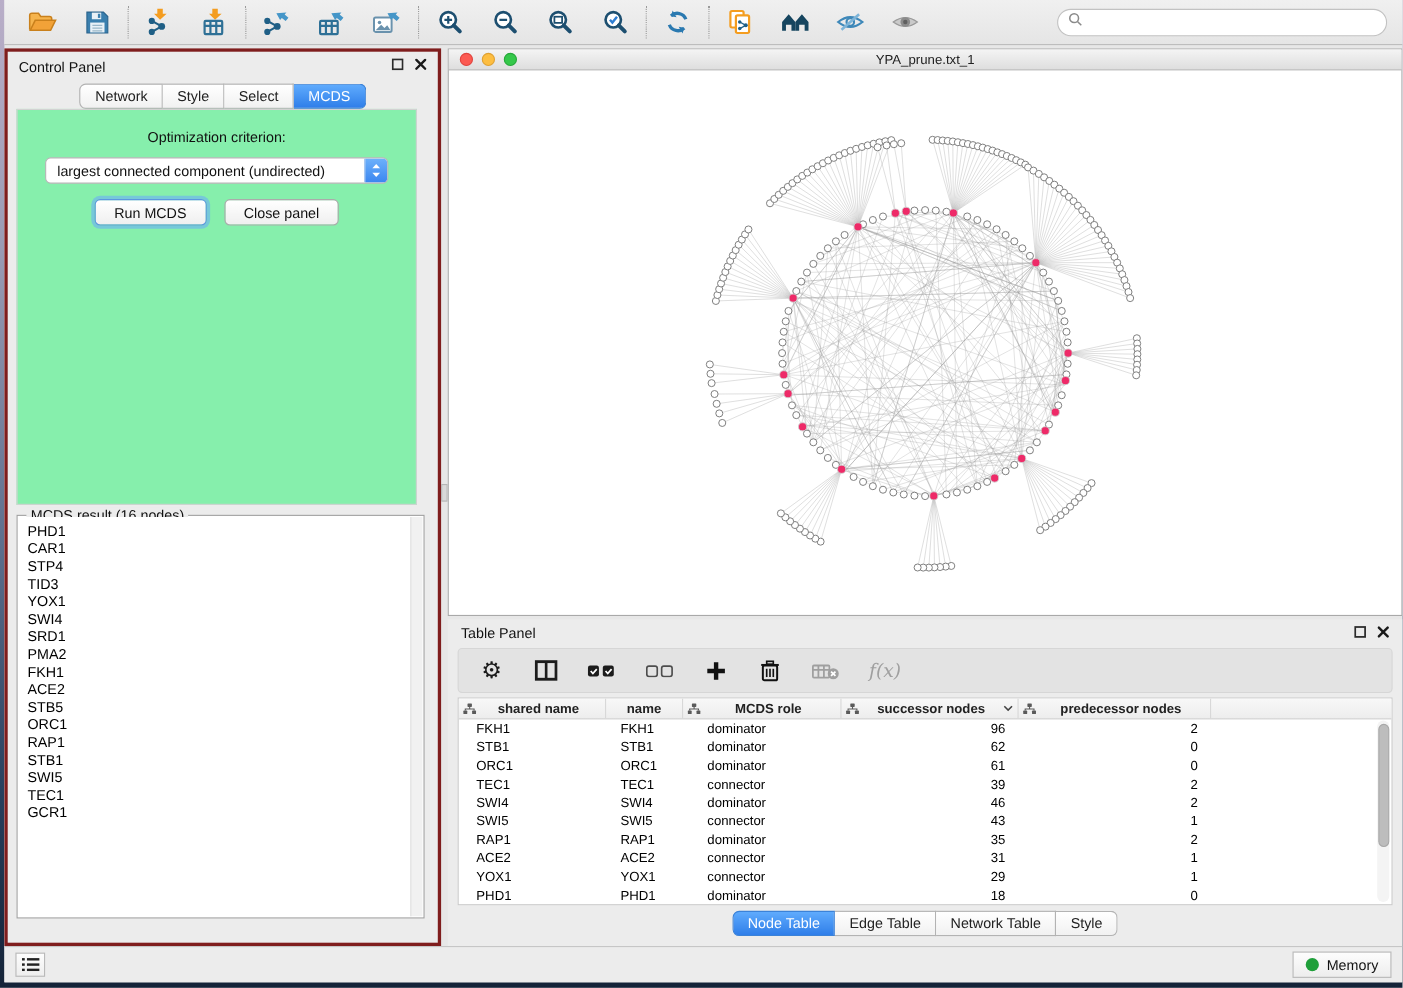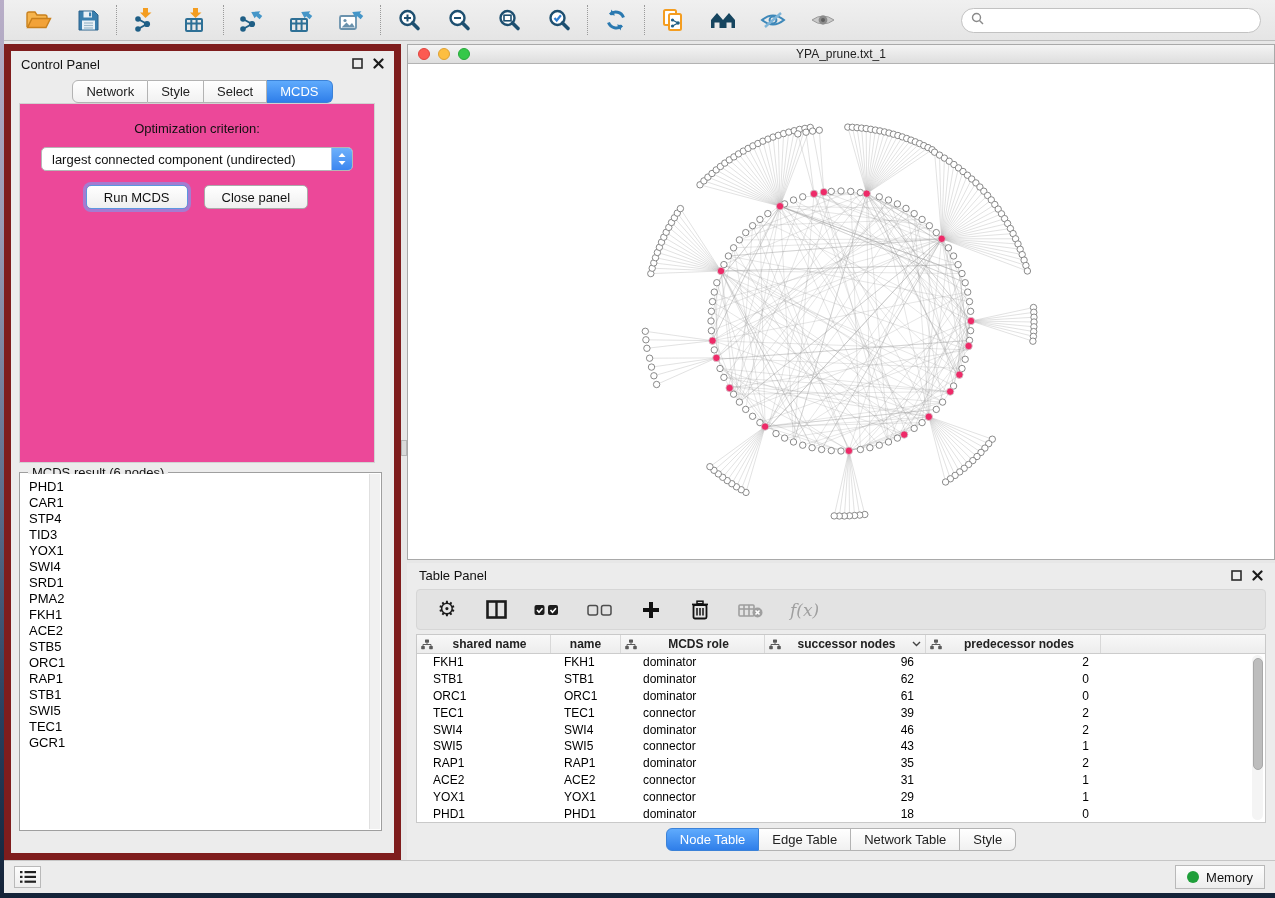--- a/index.html
+++ b/index.html
@@ -14,32 +14,32 @@
     display:flex; align-items:center; padding:0 6px; }
   .tb-group { display:flex; align-items:center; gap:20px; padding:0 13px; }
   .tb-sep { width:0; height:30px; border-left:1px dotted #9a9a9a; }
   .tb-btn { width:30px; height:30px; display:grid; place-items:center; cursor:default; }
   .search-box { margin-left:auto; margin-right:8px; width:300px; height:25px; background:#fff;
     border:1px solid #c2c2c2; border-radius:13px; display:flex; align-items:center; padding:0 9px; gap:6px; }
   .search-box input { border:none; outline:none; flex:1; font-size:12px; background:transparent; }
 
   
   .control-panel { position:absolute; left:0; top:44px; width:397px; height:816px;
-    background:#ececec; border:7px solid #7f1d1d; }
+    background:#ececec; border:3px solid #7f1d1d; }
   .panel-head { height:26px; display:flex; align-items:center; padding:0 10px; }
   .panel-title { font-size:13px; color:#111; }
   .panel-head .win-btns { margin-left:auto; display:flex; gap:10px; align-items:center; }
   .tabs-row { position:absolute; left:0; right:0; top:29px; display:flex; justify-content:center; }
   .tab { font-size:13px; padding:3px 13px; background:linear-gradient(#ffffff,#f1f1f1);
     border:1px solid #b3b3b3; border-left-width:0; color:#222; cursor:default; }
   .tab:first-child { border-left-width:1px; border-radius:6px 0 0 6px; }
   .tab:last-child { border-radius:0 6px 6px 0; }
   .tab.active { background:linear-gradient(#5fabfd,#2f7ee9); color:#fff; border-color:#3b82d8; }
   .inner-panel { position:absolute; left:8px; right:19px; top:52px; height:360px;
-    background:#ec4899; border:1px solid #d2d2d2; }
+    background:#86efac; border:1px solid #d2d2d2; }
   .opt-label { text-align:center; font-size:13px; margin-top:17px; color:#111; }
   .dropdown { width:312px; height:24px; margin:11px auto 0; background:#fff; border:1px solid #b5b5b5;
     border-radius:5px; display:flex; align-items:center; overflow:hidden; }
   .dropdown .dd-text { flex:1; font-size:13px; padding-left:10px; color:#111; }
   .dropdown .dd-stepper { width:21px; height:100%; background:linear-gradient(#6db1fb,#3b86f0);
     display:grid; place-items:center; border-left:1px solid #9fc3ef; }
   .btn-row { display:flex; justify-content:center; gap:16px; margin-top:14px; }
   .push-btn { height:24px; padding:0 17px; font-size:13px; color:#111;
     background:linear-gradient(#ffffff,#efefef); border:1px solid #ababab; border-radius:5px; cursor:default; }
   .push-btn.focused { border-color:#5c97e0; box-shadow:0 0 0 3px rgba(106,167,255,.55); }
@@ -317,21 +317,21 @@
             </svg>
         </span>
       </div>
       <div class="btn-row">
         <button class="push-btn focused">Run MCDS</button>
         <button class="push-btn">Close panel</button>
       </div>
     </div>
 
     <div class="result-box">
-      <span class="result-legend">MCDS result (6 nodes)</span>
+      <span class="result-legend">MCDS result (16 nodes)</span>
       <div class="result-list" id="mcds-list">
           <div class="row">PHD1</div>
           <div class="row">CAR1</div>
           <div class="row">STP4</div>
           <div class="row">TID3</div>
           <div class="row">YOX1</div>
           <div class="row">SWI4</div>
           <div class="row">SRD1</div>
           <div class="row">PMA2</div>
           <div class="row">FKH1</div>

